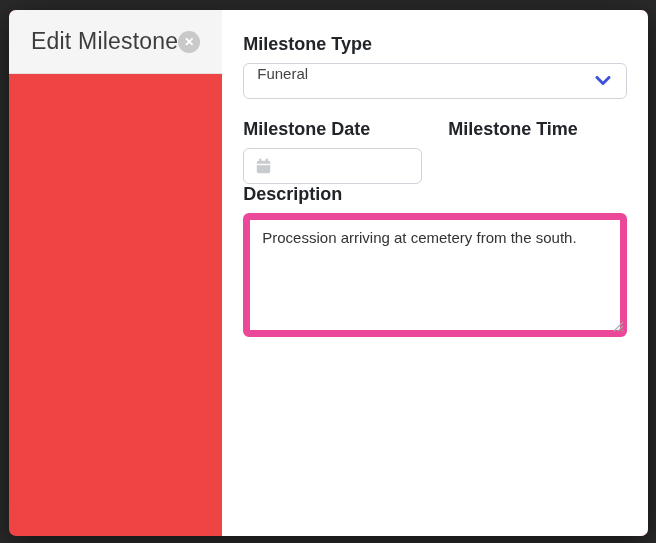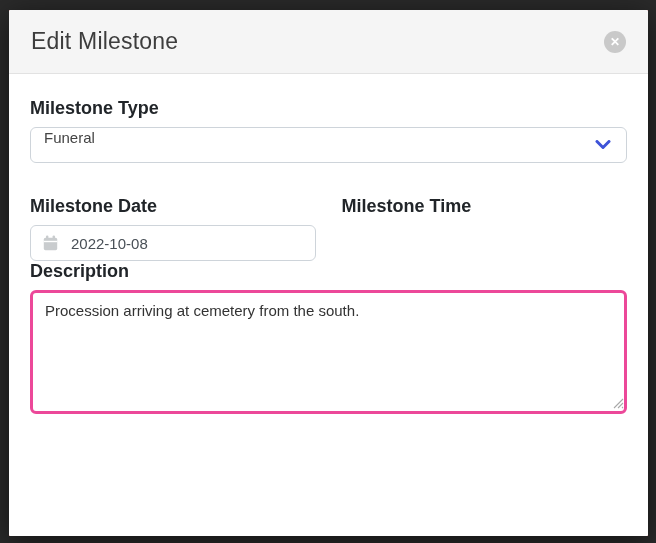--- a/index.html
+++ b/index.html
@@ -8,23 +8,23 @@
     width: 656px; height: 543px;
     background: #2a2a2a;
     font-family: "Liberation Sans", sans-serif;
     overflow: hidden;
     position: relative;
   }
   .modal {
     position: absolute; left: 9px; top: 10px;
     width: 639px; height: 526px;
     background: #ef4444;
-    border-radius: 1px;
+    border-radius: 7px;
     box-shadow: 0 6px 30px rgba(0,0,0,0.55);
-    display: flex; flex-direction: column;
+    display: flex; flex-direction: row;
     overflow: hidden;
   }
   .modal-header {
     flex: 0 0 auto;
     height: 64px;
     background: #f5f5f5;
     border-bottom: 1px solid #e2e2e2;
     display: flex; align-items: center;
     padding: 0 22px;
   }
@@ -70,21 +70,21 @@
     font-size: 15px;
     color: #444;
     cursor: pointer;
   }
   .select-box .chev {
     position: absolute; right: 15px; top: 50%;
     transform: translateY(-50%);
     display: flex;
   }
   .two-col { display: flex; gap: 26px; margin-top: 20px; }
-  .col { flex: 1 1 0; min-width: 0; margin-top: 13px; }
+  .col { flex: 1 1 0; min-width: 0; }
   .input-group {
     height: 36px;
     border: 1px solid #ced4da;
     border-radius: 6px;
     background: #fff;
     display: flex; align-items: center;
     padding: 0 12px;
   }
   .input-group .lead-icon { display: flex; margin-right: 13px; flex: 0 0 auto; }
   .input-group input {
@@ -97,21 +97,21 @@
   .clear-btn {
     border: none; background: transparent; padding: 0;
     display: flex; align-items: center; justify-content: center;
     cursor: pointer; flex: 0 0 auto;
   }
   .desc-section { }
   .textarea-wrap { position: relative; }
   textarea {
     display: block;
     width: 100%; height: 124px;
-    border: 3px solid #ec4899;
+    border: 7px solid #ec4899;
     border-radius: 6px;
     padding: 9px 12px;
     font-family: "Liberation Sans", sans-serif;
     font-size: 15px;
     color: #333;
     resize: none;
     outline: none;
   }
   .resize-grip {
     position: absolute; right: 3px; bottom: 5px;
@@ -178,21 +178,20 @@
           <div class="field-label">Milestone Date</div>
           <div class="input-group">
             <span class="lead-icon">
               <svg width="15" height="16" viewBox="0 0 15 16">
                 <rect x="3" y="0.5" width="2.4" height="4" rx="1.1" fill="#c9ccce"></rect>
                 <rect x="9.6" y="0.5" width="2.4" height="4" rx="1.1" fill="#c9ccce"></rect>
                 <rect x="0.8" y="2.8" width="13.4" height="12.4" rx="1.6" fill="#c9ccce"></rect>
                 <rect x="0.8" y="5.8" width="13.4" height="1.4" fill="#ffffff"></rect>
               </svg>
             </span>
-            <input type="text" value="2022-10-08" style="">
           </div>
         </div>
         <div class="col">
           <div class="field-label">Milestone Time</div>
         </div>
       </div>
 
       <div class="desc-section">
         <div class="field-label">Description</div>
         <div class="textarea-wrap">

